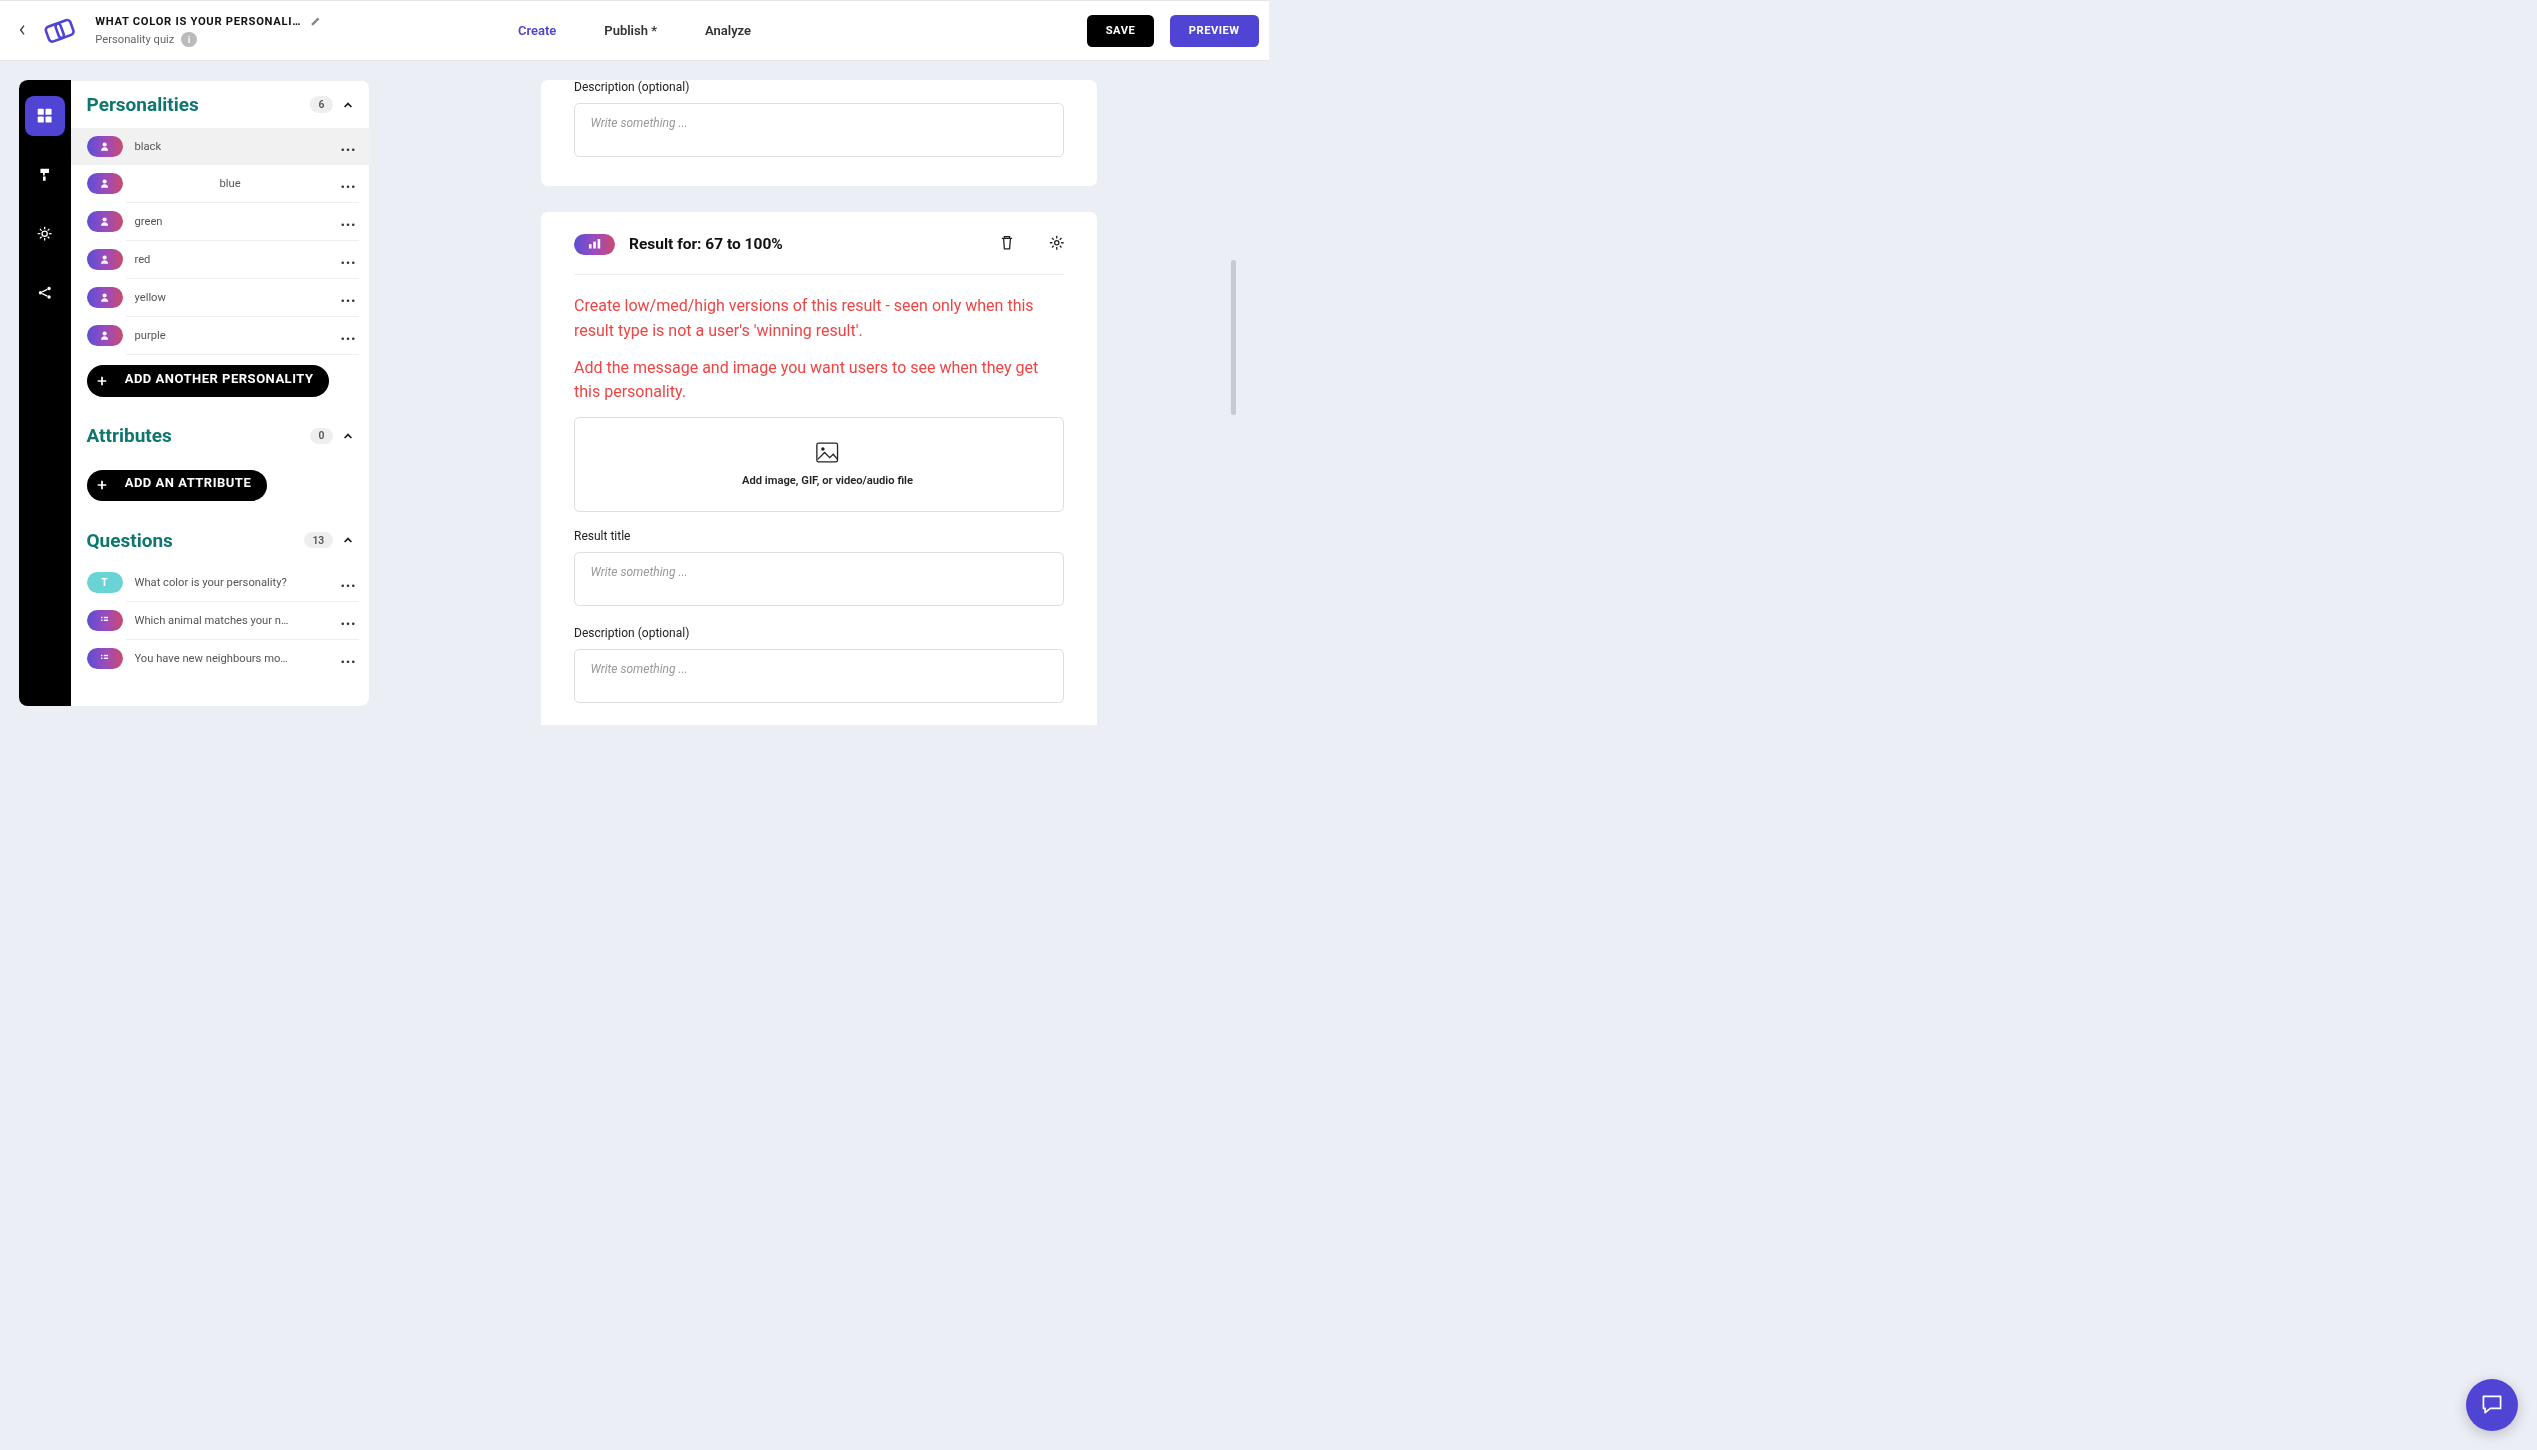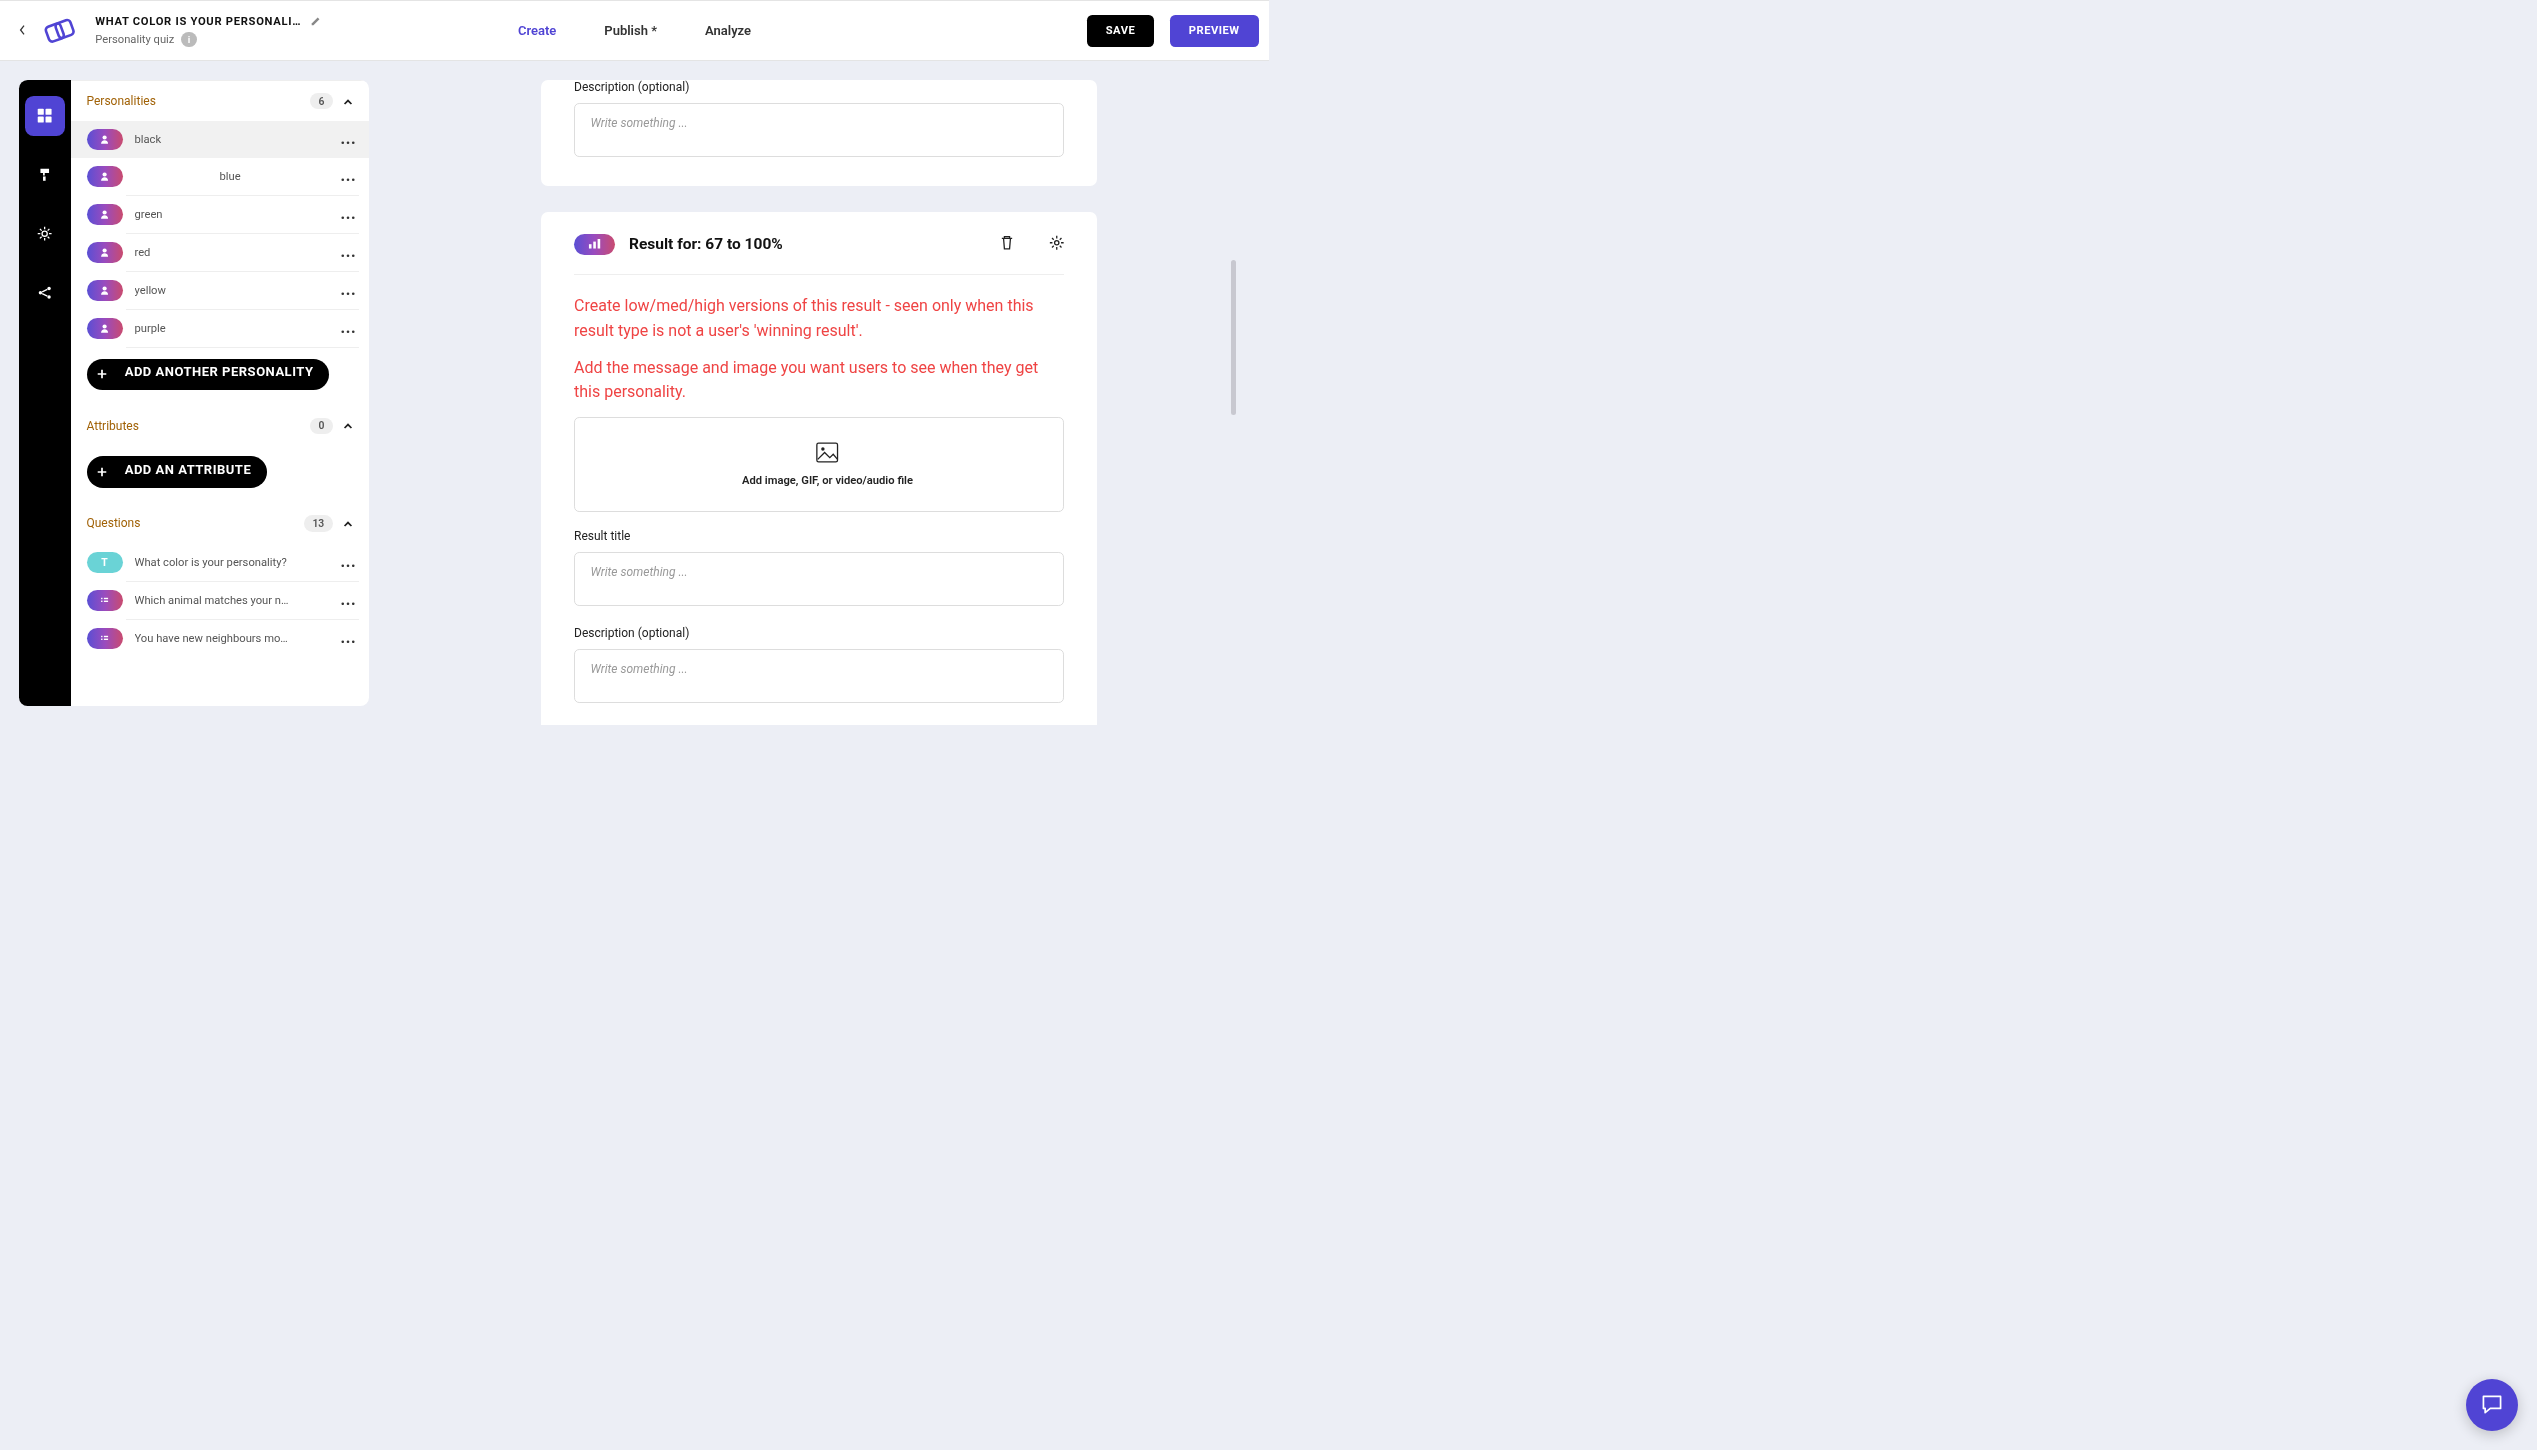--- a/index.html
+++ b/index.html
@@ -34,21 +34,21 @@
 .rail-icon { width:40px; height:40px; border-radius:8.6px; display:flex; align-items:center; justify-content:center; color:#fff; cursor:pointer;}
 .rail-icon.active { background:#5044d4; }
 
 
 .panel { width: 298px; background:#fff; margin:19px 0; border-radius:0 8.6px 8.6px 0; display:flex; flex-direction:column; overflow:hidden; position:relative;}
 .panel-scroll { overflow-y:auto; height:100%; }
 .panel-scroll::-webkit-scrollbar { width:7px; }
 .panel-scroll::-webkit-scrollbar-thumb { background:#d0d0d0; border-radius:3.5px; }
 .panel-title { font-size:16.4px; font-weight:700; padding:22.4px 15.5px 21px; color:#111;}
 .section-header { display:flex; align-items:center; padding:12px 15.5px; border-top:0.9px solid #eee; cursor:pointer;}
-.section-label { font-size:12px; color:#a16207; flex:1;}
+.section-label { font-size:19px; color:#0f766e; flex:1;font-weight:bold;}
 .section-count { background:#eee; color:#555; font-size:10.4px; font-weight:600; padding:1.7px 8.6px; border-radius:10.4px; margin-right:8.6px;}
 .chevron { color:#333; }
 
 .item-row { display:flex; align-items:center; padding:7px 10.4px 7px 15.5px; gap:12px; cursor:pointer;}
 .item-row.selected { background:#f1f1f1; }
 .item-row + .item-row { border-top: none; text-align: center; }
 .item-divider { border-top:0.9px solid #eee; margin-left:55px; margin-right:10.4px; }
 .pill { width:36px; height:21px; border-radius:10.4px; display:flex; align-items:center; justify-content:center; flex-shrink:0;}
 .pill-grad { background: linear-gradient(90deg, #5a4fd4 0%, #9a4bbe 50%, #c94b6f 100%); color:#fff; }
 .pill-teal { background:#6ad3d6; color:#fff; font-weight:700; font-size:10.4px;}

